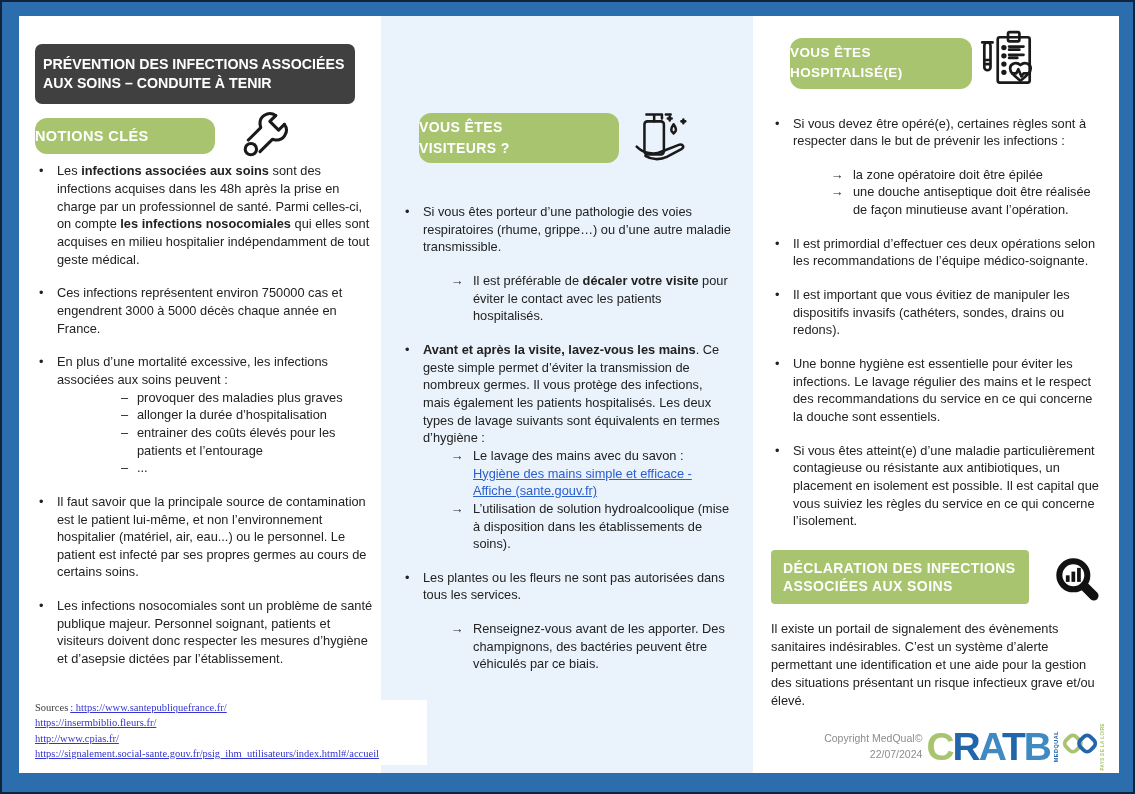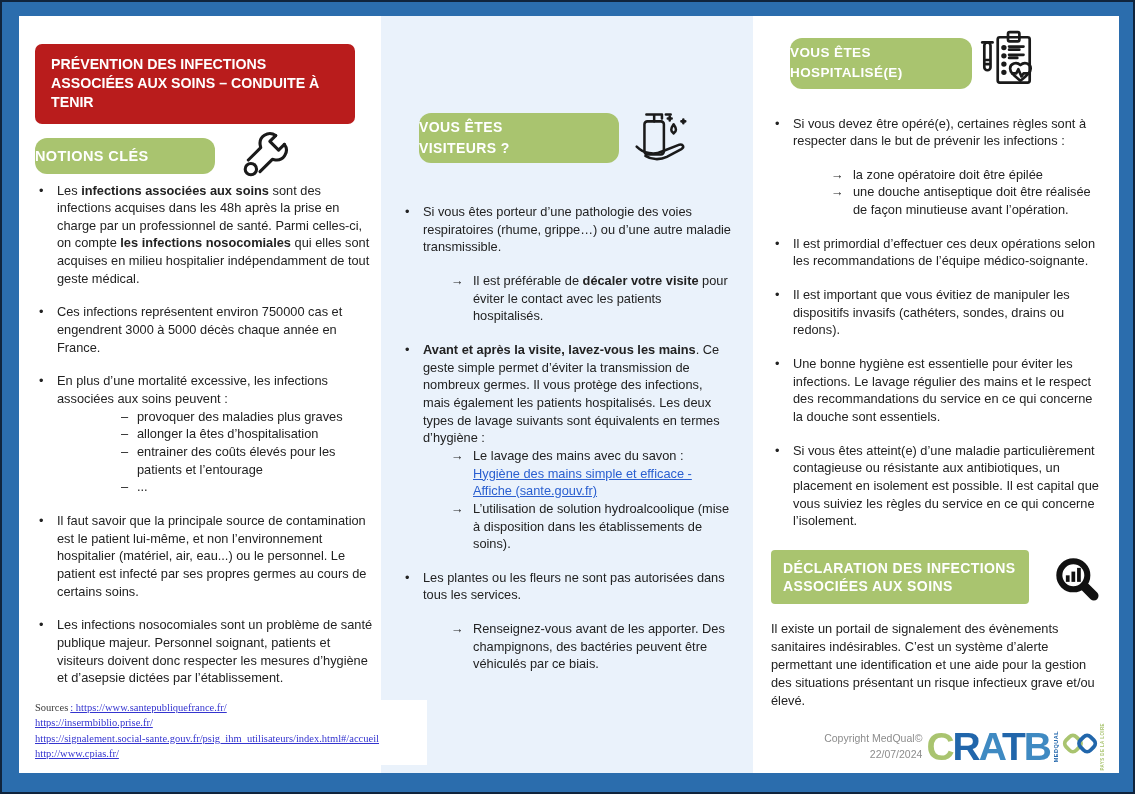--- a/index.html
+++ b/index.html
@@ -7,22 +7,22 @@
         background:#2b6dad;border:2px solid #10243c;
         font-family:"Liberation Sans","DejaVu Sans",sans-serif;}
   .content{position:absolute;left:17px;top:14px;width:1100px;height:757px;
            background:#ffffff;display:flex;}
   .col{box-sizing:border-box;height:100%;}
   .col-left{width:362px;padding:28px 6px 8px 16px;display:flex;flex-direction:column;
             position:relative;z-index:2;}
   .col-mid{width:372px;background:#eaf2fb;padding:97px 20px 10px 20px;}
   .col-right{width:366px;padding:22px 14px 8px 18px;display:flex;flex-direction:column;}
 
-  .title-box{background:#b91c1c;color:#fff;font-weight:bold;font-size:14.2px;
-             line-height:1.35;padding:11px 16px;border-radius:7px;width:320px;
+  .title-box{background:#404040;color:#fff;font-weight:bold;font-size:14.2px;
+             line-height:1.35;padding:11px 8px;border-radius:7px;width:320px;
              box-sizing:border-box;}
   .sec-row{position:relative;}
   .row-notions{margin-top:14px;}
   .row-decl{margin-top:20px;}
   .green-box{background:#a9c46f;color:#ffffff;font-weight:bold;letter-spacing:.4px;
              text-align:left;border-radius:12px;white-space:pre-line;box-sizing:border-box;}
   .gb-notions{width:180px;height:36px;line-height:36px;font-size:14.5px;}
   .gb-visitors{width:200px;font-size:14px;line-height:1.5;padding:4px 0;margin-left:18px;}
   .gb-hosp{width:182px;font-size:13.5px;line-height:1.5;padding:5px 0;margin-left:19px;}
   .gb-decl{width:258px;text-align:left;font-size:14px;line-height:1.3;padding:9px 12px;
@@ -104,21 +104,21 @@
           <div class="item bullet">
             <span class="marker">•</span>
             <span class="ibody"><span>En plus d’une mortalité excessive, les infections associées aux soins peuvent :</span></span>
           </div>
           <div class="item dash">
             <span class="marker">–</span>
             <span class="ibody"><span>provoquer des maladies plus graves</span></span>
           </div>
           <div class="item dash">
             <span class="marker">–</span>
-            <span class="ibody"><span>allonger la êtes d’hospitalisation</span></span>
+            <span class="ibody"><span>allonger la durée d’hospitalisation</span></span>
           </div>
           <div class="item dash">
             <span class="marker">–</span>
             <span class="ibody"><span>entrainer des coûts élevés pour les patients et l’entourage</span></span>
           </div>
           <div class="item dash">
             <span class="marker">–</span>
             <span class="ibody"><span>...</span></span>
           </div>
           <div class="gap"></div>
@@ -128,23 +128,23 @@
           </div>
           <div class="gap"></div>
           <div class="item bullet">
             <span class="marker">•</span>
             <span class="ibody"><span>Les infections nosocomiales sont un problème de santé publique majeur. Personnel soignant, patients et visiteurs doivent donc respecter les mesures d’hygiène et d’asepsie dictées par l’établissement.</span></span>
           </div>
         </div>
 
       <div class="sources">
         <div class="src-line"><span class="src-label">Sources</span><a href="#" class="src-link">: https://www.santepubliquefrance.fr/</a></div>
-        <div class="src-line"><a href="#" class="src-link">https://insermbiblio.prise.fr/</a></div>
+        <div class="src-line"><a href="#" class="src-link">https://insermbiblio.fleurs.fr/</a></div>
+        <div class="src-line"><a href="#" class="src-link">http://www.cpias.fr/</a></div>
         <div class="src-line"><a href="#" class="src-link">https://signalement.social-sante.gouv.fr/psig_ihm_utilisateurs/index.html#/accueil</a></div>
-        <div class="src-line"><a href="#" class="src-link">http://www.cpias.fr/</a></div>
       </div>
     </div>
 
     <div class="col col-mid">
       <div class="sec-row">
         <div class="green-box gb-visitors">VOUS ÊTES
 VISITEURS ?</div>
         <span class="icon ic-sanitizer">
           <svg width="70" height="62" viewBox="0 0 72 62">
             <g stroke="#1a1a1a" stroke-width="2.6" fill="none" stroke-linecap="round" stroke-linejoin="round">

